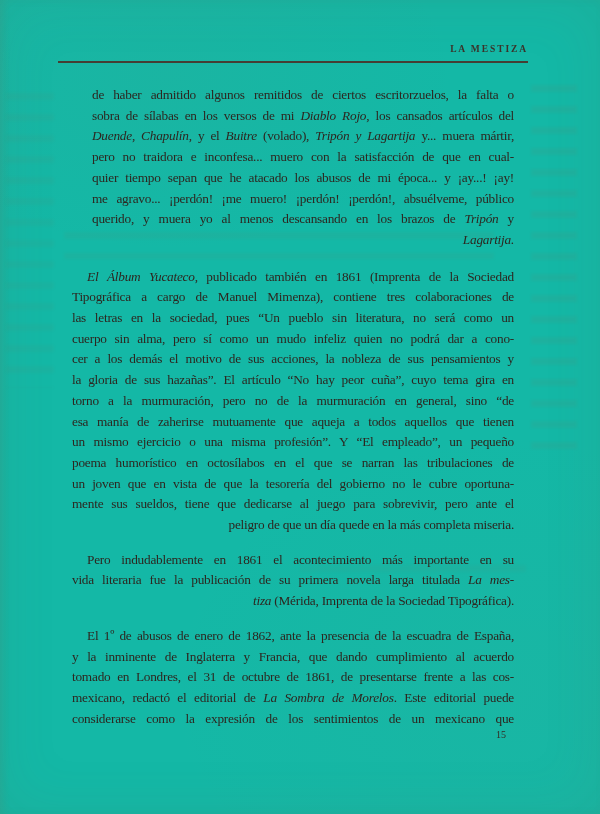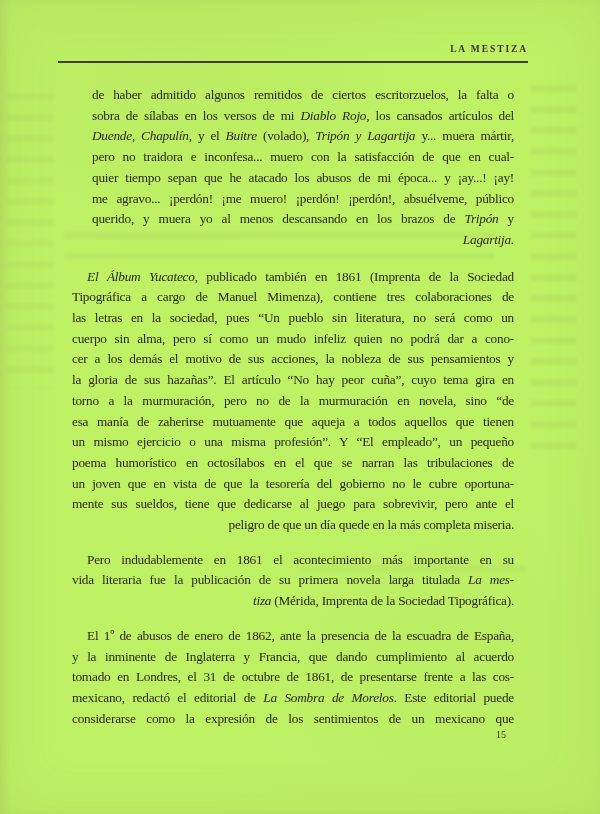--- a/index.html
+++ b/index.html
@@ -1,21 +1,21 @@
 <!DOCTYPE html>
 <html><head>
 <meta charset="utf-8">
 <style>
   html,body { margin:0; padding:0; }
   body { background:#e8e4d8; }
   .page {
     position:relative;
     width:600px; height:814px;
     margin:0 auto;
-    background:#bef264;
+    background:#14b8a6;
     overflow:hidden;
     font-family:"Liberation Serif","DejaVu Serif",serif;
     color:#2d2720;
     box-shadow: inset 0 0 60px rgba(110,95,70,.10), inset 3px 0 8px rgba(110,95,70,.07);
   }
   .texture {
     position:absolute; inset:0; pointer-events:none;
     background:
       radial-gradient(ellipse 420px 260px at 28% 9%, rgba(140,120,90,.05), transparent 70%),
       radial-gradient(ellipse 500px 380px at 85% 85%, rgba(150,135,105,.04), transparent 70%),
@@ -87,21 +87,21 @@
         <div class="ln j"><span>querido, y muera yo al menos descansando en los brazos de </span><i>Tripón</i><span> y</span></div>
         <div class="ln"><i>Lagartija.</i></div>
       </div>
       <div class="para gap">
         <div class="ln j first"><i>El Álbum Yucateco</i><span>, publicado también en 1861 (Imprenta de la Sociedad</span></div>
         <div class="ln j"><span>Tipográfica a cargo de Manuel Mimenza), contiene tres colaboraciones de</span></div>
         <div class="ln j"><span>las letras en la sociedad, pues “Un pueblo sin literatura, no será como un</span></div>
         <div class="ln j"><span>cuerpo sin alma, pero sí como un mudo infeliz quien no podrá dar a cono-</span></div>
         <div class="ln j"><span>cer a los demás el motivo de sus acciones, la nobleza de sus pensamientos y</span></div>
         <div class="ln j"><span>la gloria de sus hazañas”. El artículo “No hay peor cuña”, cuyo tema gira en</span></div>
-        <div class="ln j"><span>torno a la murmuración, pero no de la murmuración en novela, sino “de</span></div>
+        <div class="ln j"><span>torno a la murmuración, pero no de la murmuración en general, sino “de</span></div>
         <div class="ln j"><span>esa manía de zaherirse mutuamente que aqueja a todos aquellos que tienen</span></div>
         <div class="ln j"><span>un mismo ejercicio o una misma profesión”. Y “El empleado”, un pequeño</span></div>
         <div class="ln j"><span>poema humorístico en octosílabos en el que se narran las tribulaciones de</span></div>
         <div class="ln j"><span>un joven que en vista de que la tesorería del gobierno no le cubre oportuna-</span></div>
         <div class="ln j"><span>mente sus sueldos, tiene que dedicarse al juego para sobrevivir, pero ante el</span></div>
         <div class="ln"><span>peligro de que un día quede en la más completa miseria.</span></div>
       </div>
       <div class="para">
         <div class="ln j first"><span>Pero indudablemente en 1861 el acontecimiento más importante en su</span></div>
         <div class="ln j"><span>vida literaria fue la publicación de su primera novela larga titulada </span><i>La mes-</i></div>

